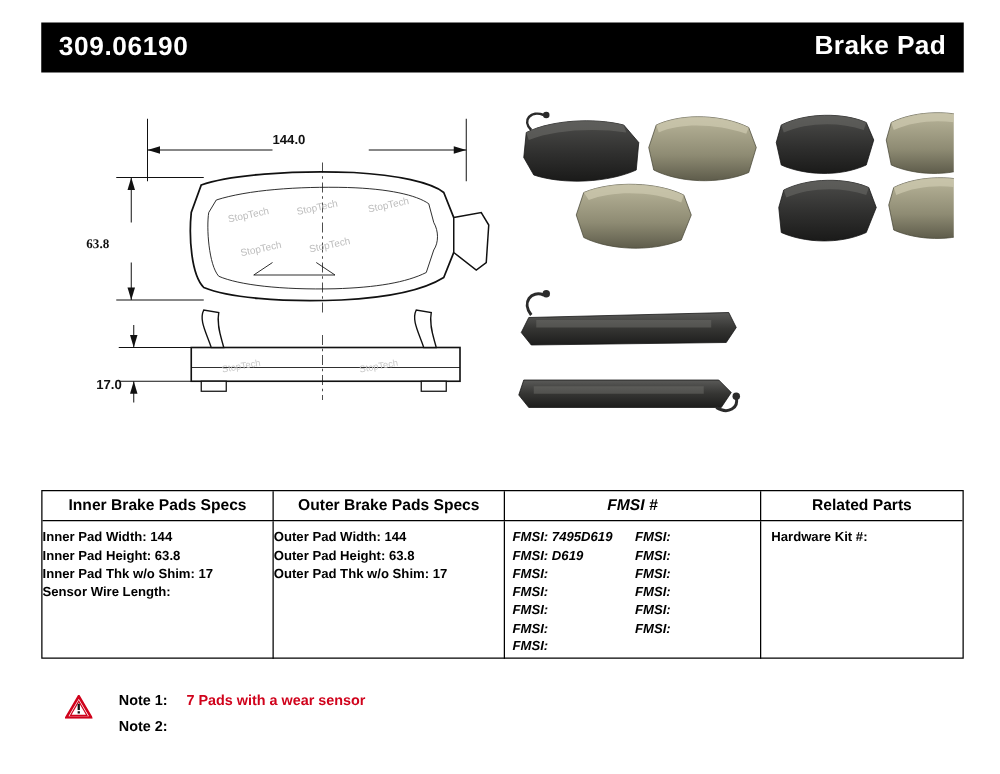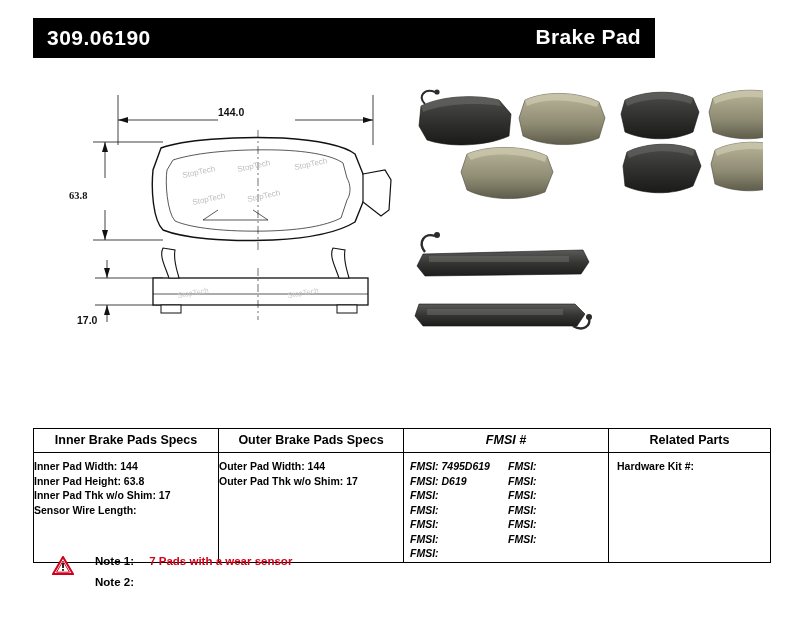--- a/index.html
+++ b/index.html
@@ -13,21 +13,21 @@
     position: relative;
     width: 800px; height: 619px;
     background: #ffffff;
     overflow: hidden;
   }
 
   
   .header-bar {
     position: absolute;
     left: 33px; top: 18px;
-    width: 622px; height: 40px;
+    width: 738px; height: 40px;
     background: #000000;
     color: #ffffff;
   }
   .header-part {
     position: absolute;
     left: 14px; top: 8px;
     font-size: 21px;
     font-weight: bold;
     letter-spacing: 0.5px;
     color: #ffffff;
@@ -50,28 +50,28 @@
 
   .dim-label {
     position: absolute;
     font-size: 10.5px;
     font-weight: bold;
     color: #111;
     white-space: nowrap;
   }
   .dim-w { left: 185px; top: 36px; }
   .dim-h { left: 36px; top: 120px; font-family: Liberation Serif, serif; }
-  .dim-t { left: 44px; top: 244px; }
+  .dim-t { left: 44px; top: 232px; }
 
   svg { display: block; }
 
   
   .spec-table {
     position: absolute;
-    left: 33px; top: 428px;
+    left: 33px; top: 392px;
     width: 738px; height: 135px;
     border: 1px solid #000;
   }
   .spec-head {
     display: flex;
     height: 24px;
     border-bottom: 1px solid #000;
   }
   .spec-head div {
     font-size: 12.5px;
@@ -300,20 +300,21 @@
     </div>
     <div class="spec-body">
       <div class="col1">
         <div class="inner-line">Inner Pad Width: 144</div>
         <div class="inner-line">Inner Pad Height: 63.8</div>
         <div class="inner-line">Inner Pad Thk w/o Shim: 17</div>
         <div class="inner-line">Sensor Wire Length:</div>
       </div>
       <div class="col2">
         <div class="outer-line">Outer Pad Width: 144</div>
+        <div class="outer-line">Outer Pad Height: 63.8</div>
         <div class="outer-line">Outer Pad Thk w/o Shim: 17</div>
       </div>
       <div class="col3">
         <div class="fmsi-grid">
           <div class="fmsi-col">
             <div>FMSI:  7495D619</div>
             <div>FMSI:  D619</div>
             <div>FMSI:</div>
             <div>FMSI:</div>
             <div>FMSI:</div>

